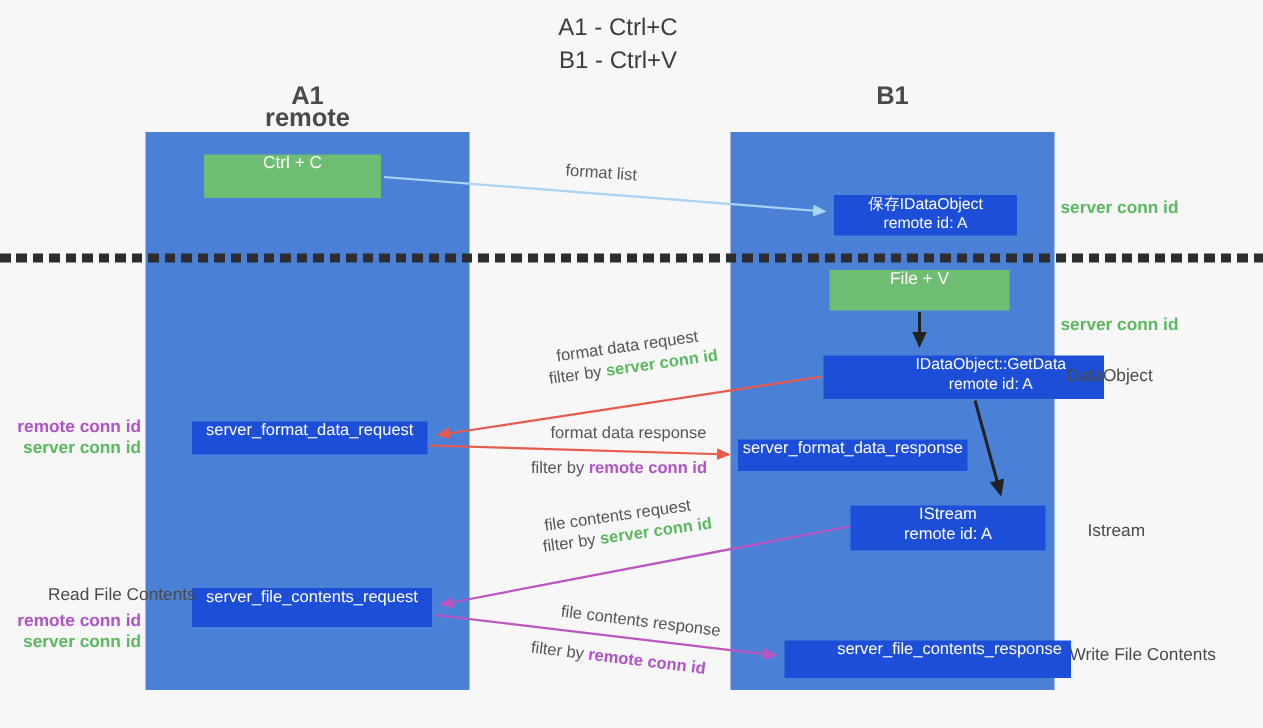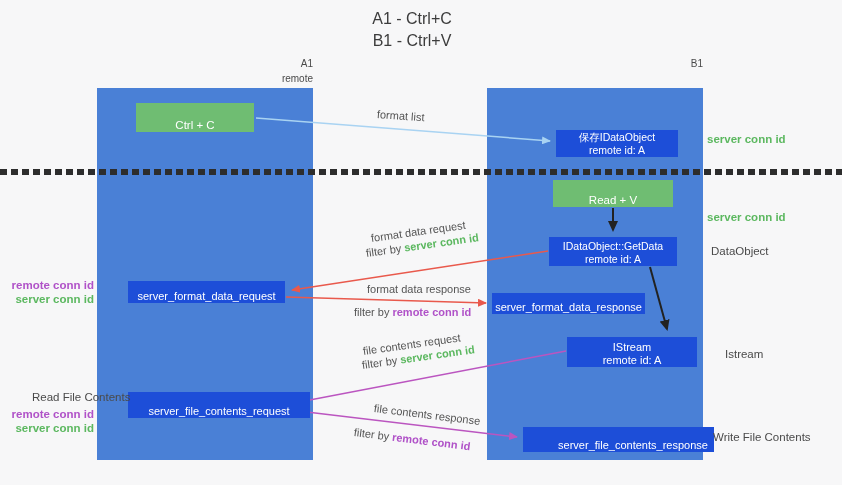--- a/index.html
+++ b/index.html
@@ -9,52 +9,52 @@
     font-family:"Liberation Sans", sans-serif;
   }
   .abs { position:absolute; }
 
   .title {
     left:0; top:8px; width:824px; text-align:center;
     font-size:16px; color:#3c3c3c; line-height:22px;
   }
 
   .lane-head {
-    top:56px; width:216px; text-align:right;
-    font-size:10px; color:#4a4a4a; line-height:15px;
+    top:56px; width:216px; text-align:center;
+    font-size:17px; color:#4a4a4a; line-height:15px;font-weight:bold;
   }
   .lane-head-left { left:97px; }
   .lane-head-right { left:487px; }
 
   .lane { top:88px; height:372px; width:216px; background:#4a80d6; }
   .lane-left { left:97px; }
   .lane-right { left:487px; }
 
   .cutline {
     left:0; top:169px; width:842px; height:6px;
     background:repeating-linear-gradient(to right, #2d2d2d 0 7px, rgba(0,0,0,0) 7px 11px);
     z-index:4;
   }
 
   .node {
     z-index:5; color:#ffffff; text-align:center;
-    display:flex; flex-direction:column; align-items:center; justify-content:flex-end;
+    display:flex; flex-direction:column; align-items:center; justify-content:flex-start;
     line-height:13px;
   }
   .node-green  { background:#6fbd72; font-size:11.5px; }
   .node-orange { background:#1d4ed8; font-size:11px; }
 
   #node-ctrl-c   { left:136px; top:103px; width:118px; height:29px; }
   #node-ctrl-v   { left:553px; top:180px; width:120px; height:27px; }
   #node-save-ido { left:556px; top:130px; width:122px; height:27px; font-size:10.5px; }
-  #node-getdata  { left:549px; top:237px; width:128px; height:29px; font-size:10.5px; }
+  #node-getdata  { left:549px; top:237px; width:151px; height:29px; font-size:10.5px;padding-left:36px; }
   #node-istream  { left:567px; top:337px; width:130px; height:30px; }
   #node-format-req  { left:128px; top:281px; width:157px; height:22px; }
   #node-format-resp { left:492px; top:293px; width:153px; height:21px; }
-  #node-file-req    { left:128px; top:392px; width:182px; height:26px; }
+  #node-file-req    { left:128px; top:392px; width:160px; height:26px; }
   #node-file-resp   { left:523px; top:427px; width:162px; height:25px;padding-left:29px; }
 
   .green-text  { color:#5cb860; font-weight:bold; }
   .purple-text { color:#b052c8; font-weight:bold; }
   .gray-text   { color:#4a4a4a; }
   .side-label  { font-size:11.5px; white-space:nowrap; z-index:6; }
 
   #side-server-conn-1 { left:707px; top:133px; }
   #side-server-conn-2 { left:707px; top:211px; }
   #side-dataobject    { left:711px; top:245px; }
@@ -127,21 +127,21 @@
   </svg>
 
   <div id="node-ctrl-c" class="abs node node-green">
     <div>Ctrl + C</div>
   </div>
   <div id="node-save-ido" class="abs node node-orange">
     <div>保存IDataObject</div>
     <div>remote id: A</div>
   </div>
   <div id="node-ctrl-v" class="abs node node-green">
-    <div>Read + V</div>
+    <div>File + V</div>
   </div>
   <div id="node-getdata" class="abs node node-orange">
     <div>IDataObject::GetData</div>
     <div>remote id: A</div>
   </div>
   <div id="node-istream" class="abs node node-orange">
     <div>IStream</div>
     <div>remote id: A</div>
   </div>
   <div id="node-format-req" class="abs node node-orange">

